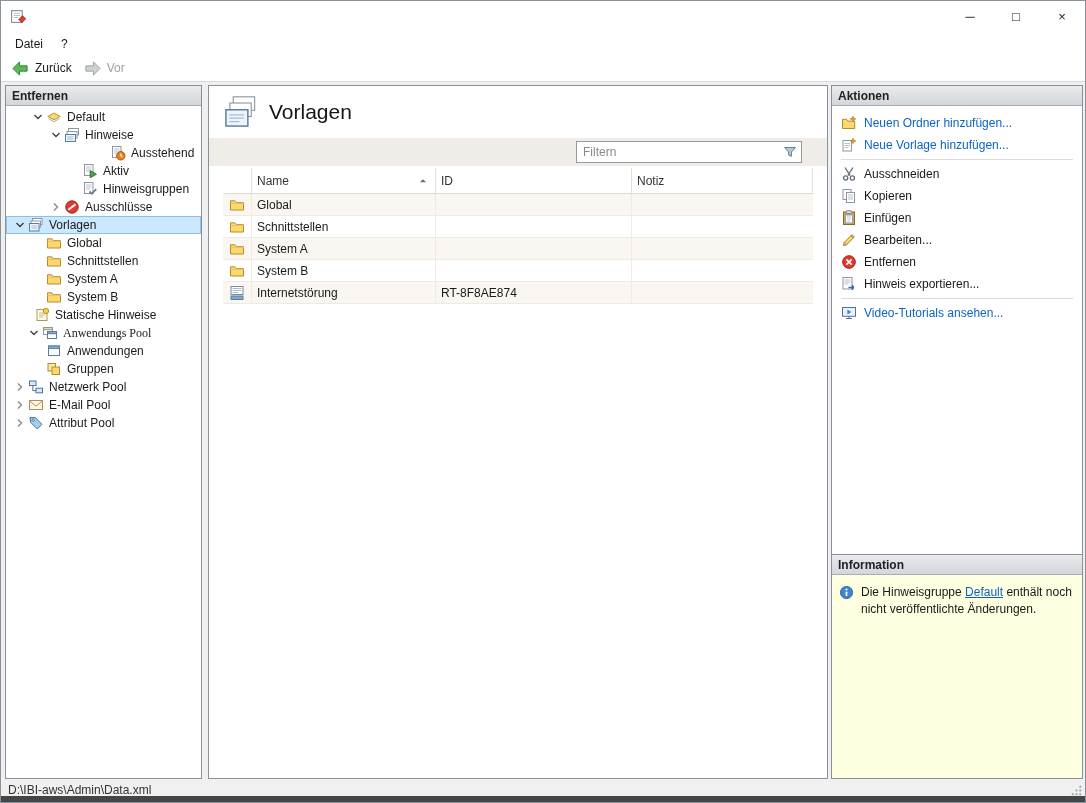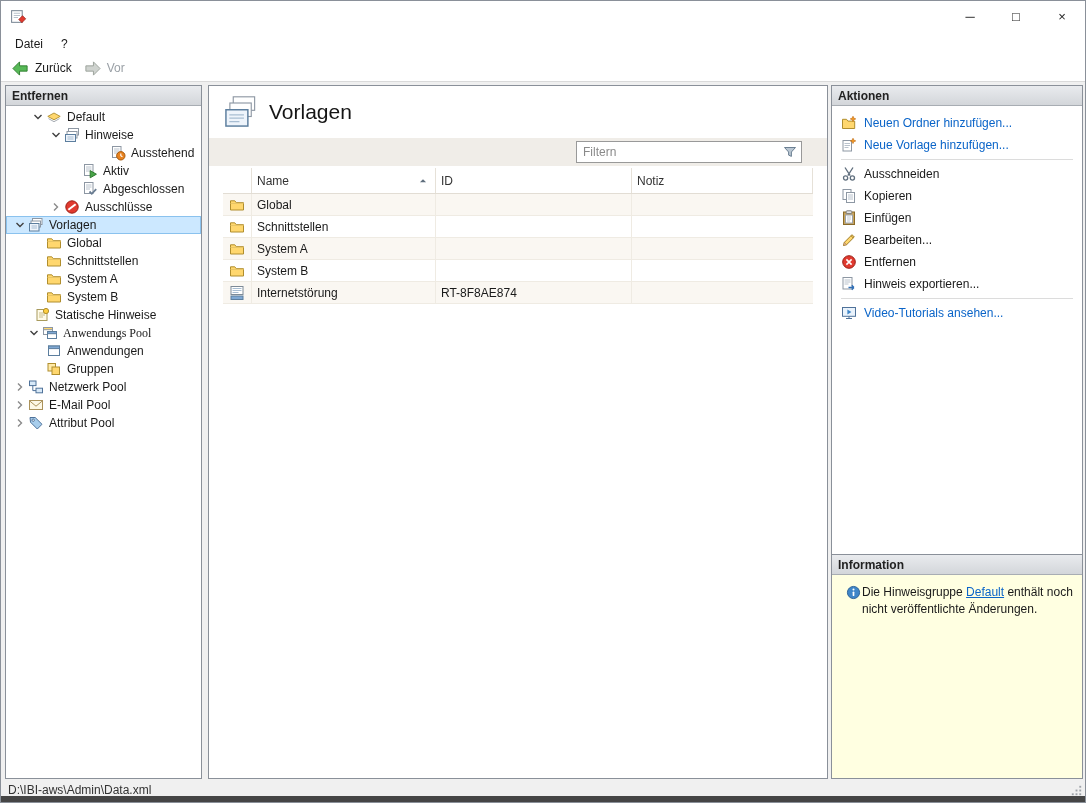--- a/index.html
+++ b/index.html
@@ -58,21 +58,21 @@
 
   .actions-panel{position:absolute;left:830px;top:84px;width:252px;height:532px;background:#fff;border:1px solid #8a9099}
   .actions-body{padding-top:6px}
   .action-item{display:flex;align-items:center;gap:7px;height:22px;padding-left:9px;white-space:nowrap}
   .action-item .icon{width:16px;height:16px;flex:0 0 16px}
   .action-item.link{color:var(--link)}
   .action-sep{height:1px;background:#dcdcdc;margin:3px 9px}
   .more-handle{position:absolute;bottom:1px;left:0;width:100%;text-align:center;color:#666;font-size:13px;line-height:11px;height:12px;letter-spacing:1px}
 
   .info-panel{position:absolute;left:830px;top:553px;width:252px;height:225px;background:var(--info-bg);border:1px solid #8a9099}
-  .info-body{padding:9px 8px 0 14px;display:flex;gap:1px;align-items:flex-start;line-height:1.4}
+  .info-body{padding:9px 8px 0 7px;display:flex;gap:7px;align-items:flex-start;line-height:1.4}
   .info-ico{width:15px;height:15px;flex:0 0 15px;margin-top:1px}
   .info-link{color:var(--link);text-decoration:underline;cursor:pointer}
 
   .statusbar{position:absolute;left:1px;right:1px;top:780px;height:17px;background:#f0f0f0;display:flex;align-items:center;padding-left:6px;color:#333}
   .resize-grip{margin-left:auto;width:15px;height:15px;align-self:flex-end}
   .bottom-edge{position:absolute;left:0;bottom:0;width:100%;height:6px;background:#454545}
 </style>
 </head>
 <body>
 
@@ -171,21 +171,21 @@
         </div>
         <div class="tree-row" style="padding-left: 60px;">
           <span class="chev"></span>
           <span class="icon tree-icon">
             <svg viewBox="0 0 16 16">
               <rect x="2.5" y="1.5" width="8.5" height="11" fill="#fff" stroke="#8d97a3"></rect>
               <path d="M4 4h5.5M4 6h5.5M4 8h4" stroke="#b9c2cc"></path>
               <path d="M7.5 10.5l2.3 2.3 4.4-4.6" fill="none" stroke="#6a7d92" stroke-width="1.8"></path>
             </svg>
           </span>
-          <span class="tree-label">Abgeschlossen</span>
+          <span class="tree-label">Hinweisgruppen</span>
         </div>
         <div class="tree-row" style="padding-left: 42px;">
           <span class="chev"><svg viewBox="0 0 16 16">
               <path d="M6 4.5L9.5 8L6 11.5" fill="none" stroke="#8a8a8a" stroke-width="1.4"></path>
             </svg></span>
           <span class="icon tree-icon">
             <svg viewBox="0 0 16 16">
               <circle cx="8" cy="8" r="6.2" fill="#e03a2f" stroke="#9c1f15"></circle>
               <rect x="3.4" y="7" width="9.2" height="2" fill="#fff" transform="rotate(-38 8 8)"></rect>
             </svg>

